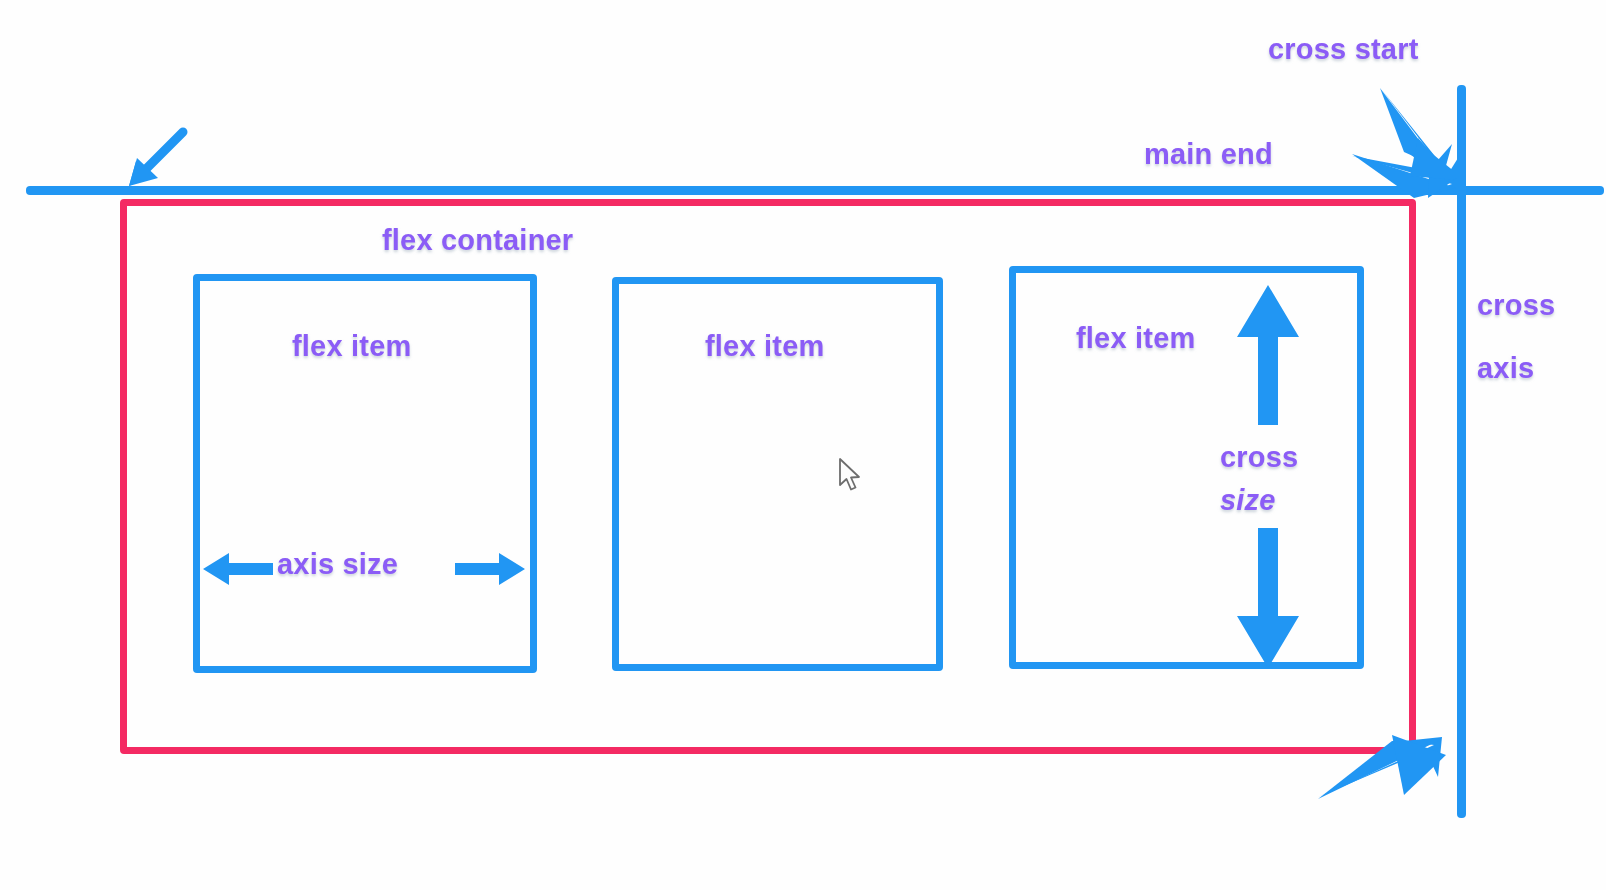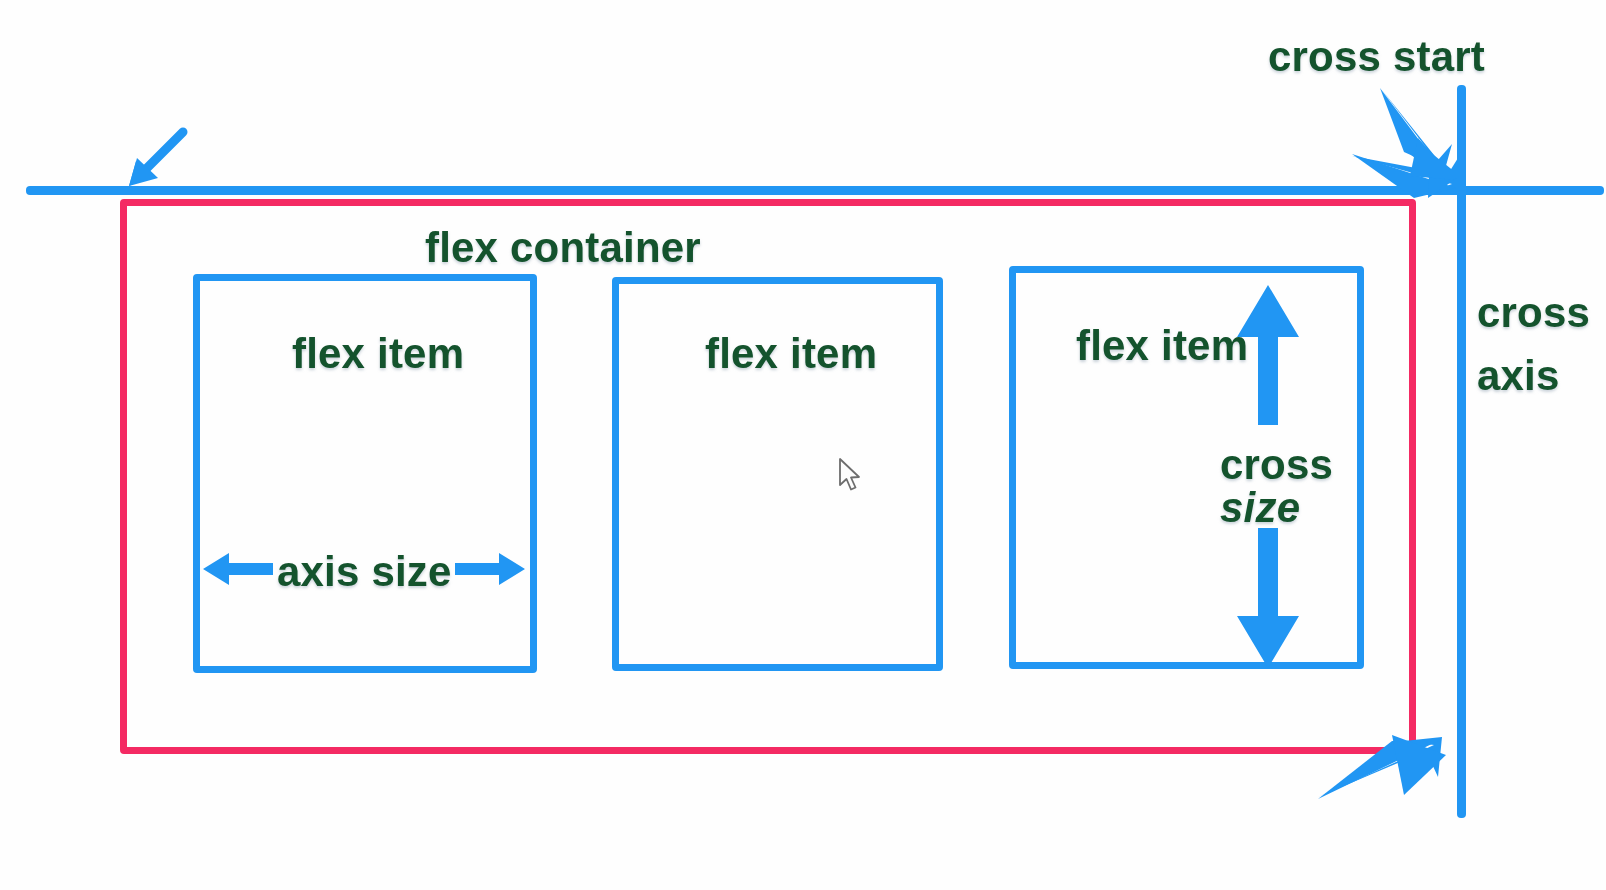--- a/index.html
+++ b/index.html
@@ -17,24 +17,24 @@
   #stage {
     position: absolute;
     left: 0; top: 0;
     width: 1606px; height: 890px;
     background: #fefefe;
   }
 
   
   .lbl {
     position: absolute;
-    color: #14532d;
+    color: #8b5cf6;
     font-family: "Liberation Sans", sans-serif;
     font-weight: bold;
-    font-size: 42px;
+    font-size: 29px;
     letter-spacing: 0.2px;
     white-space: nowrap;
     text-shadow: 0 2px 3px rgba(160,175,190,0.55);
     line-height: 1.16;
   }
   .lbl.two-line { white-space: normal; text-align: center; }
 
   
   .axis-h {
     position: absolute;
@@ -101,29 +101,30 @@
     <path d="M33 0 L64 52 L43 52 L43 140 L23 140 L23 52 L2 52 Z" fill="#2196f3"></path>
   </svg>
 
   <div class="lbl two-line" style="left:1220px; top:441px;">cross</div>
   <div class="lbl two-line" style="left:1220px; top:484px;font-style:italic;">size</div>
 
   <svg class="arrow-svg" style="left:1235px; top:528px;" width="66" height="140" viewBox="0 0 66 140">
     <path d="M33 140 L64 88 L43 88 L43 0 L23 0 L23 88 L2 88 Z" fill="#2196f3"></path>
   </svg>
 
-  <div class="lbl" style="left:382px; top:224px;margin-left:43px;">flex container</div>
+  <div class="lbl" style="left:382px; top:224px;">flex container</div>
 
 
   <svg class="arrow-svg" style="left:125px; top:128px;" width="60" height="62" viewBox="0 0 60 62">
     <path d="M56 2 L18 40 L27 47 L4 58 L11 33 L20 41 Z" fill="#2196f3"></path>
     <path d="M58 4 L20 42" stroke="#2196f3" stroke-width="9" stroke-linecap="round"></path>
     <path d="M4 58 L12 30 L33 50 Z" fill="#2196f3"></path>
   </svg>
 
+  <div class="lbl" style="left:1144px; top:138px;">main end</div>
   <svg class="arrow-svg" style="left:1352px; top:148px;" width="108" height="52" viewBox="0 0 108 52">
     <path d="M0 8 L100 36 L72 46 L106 46 L106 10 L96 26 Z" fill="#2196f3"></path>
     <path d="M0 6 L104 40 L62 50 Z" fill="#2196f3"></path>
     <path d="M78 4 L108 28 L76 50 Z" fill="#2196f3"></path>
   </svg>
 
   <div class="lbl" style="left:1268px; top:33px;">cross start</div>
   <svg class="arrow-svg" style="left:1380px; top:88px;" width="78" height="98" viewBox="0 0 78 98">
     <path d="M2 2 L54 70 L30 66 L62 92 L72 56 L58 72 Z" fill="#2196f3"></path>
     <path d="M0 0 L60 80 L24 64 Z" fill="#2196f3"></path>

